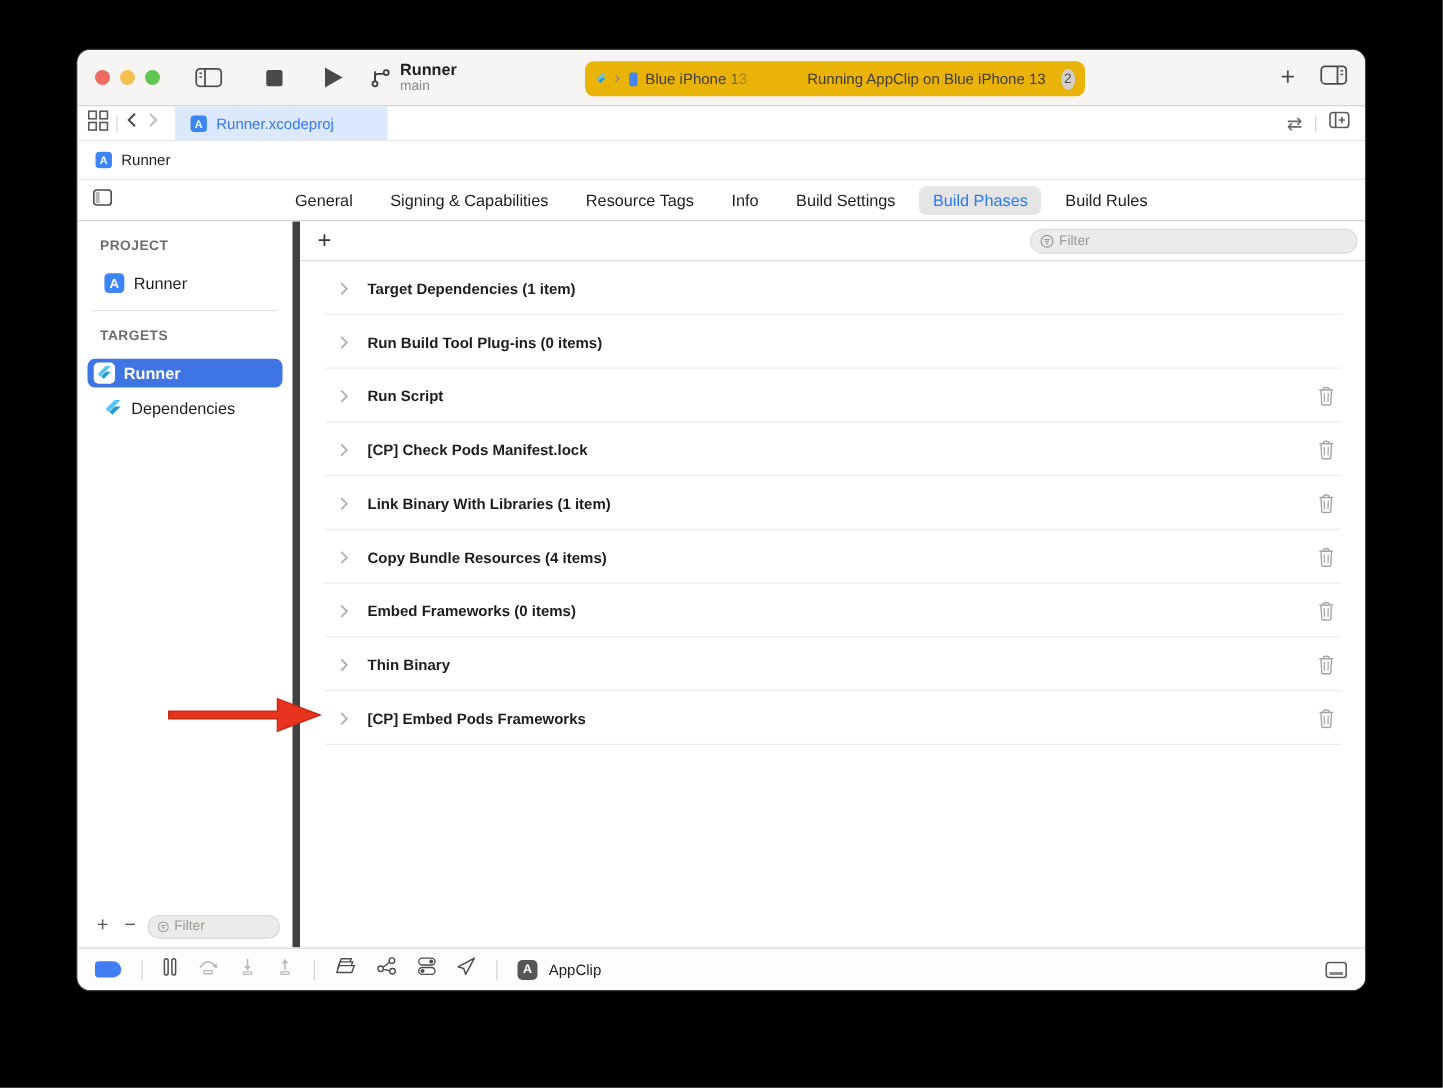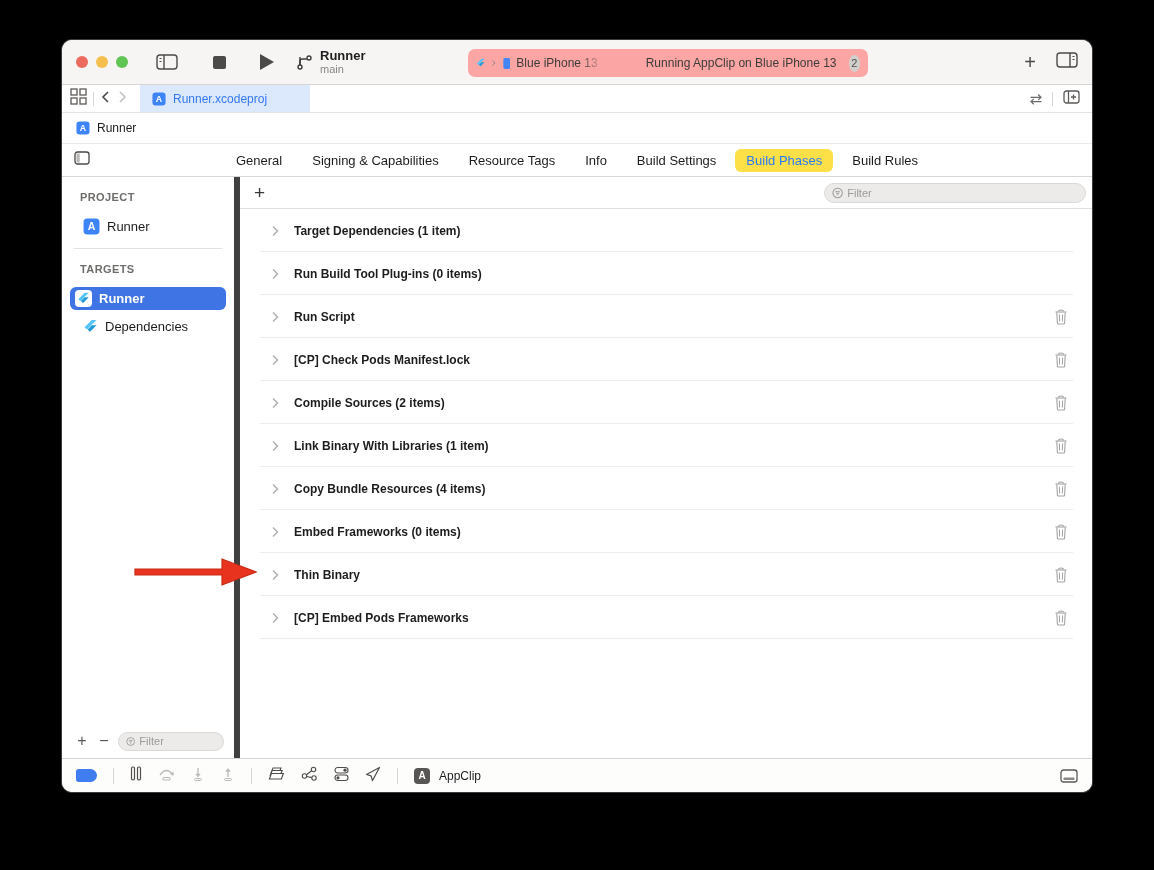--- a/index.html
+++ b/index.html
@@ -14,21 +14,21 @@
   .traffic { display:flex; gap:8px; margin-right:22px; }
   .tl { width:12px; height:12px; border-radius:50%; }
   .tl.red{ background:#ed6a5e; } .tl.yellow{ background:#f5bf4f; } .tl.green{ background:#61c554; }
   .tb-btn { display:flex; align-items:center; justify-content:center; width:34px; height:30px; color:#4c4a48; }
   .stop-sq { width:13px; height:13px; background:#4c4a48; border-radius:2px; }
   .play-tri { width:0; height:0; border-left:14px solid #4c4a48; border-top:8px solid transparent; border-bottom:8px solid transparent; }
   .scheme { display:flex; align-items:center; gap:7px; margin-left:12px; }
   .scheme-text { display:flex; flex-direction:column; line-height:1.1; }
   .scheme-title { font-size:13px; font-weight:bold; color:#1d1d1f; }
   .scheme-sub { font-size:11px; color:#8a8886; }
-  .status-pill { position:absolute; left:406px; top:9px; width:400px; height:28px; background:#fca5a5;
+  .status-pill { position:absolute; left:406px; top:9px; width:400px; height:28px; background:#eab308;
     border-radius:7px; display:flex; align-items:center; padding:0 8px; gap:6px; }
   .device-label { font-size:12px; color:#3e3c3a; white-space:nowrap;
     -webkit-mask-image:linear-gradient(to right,#000 78%,rgba(0,0,0,.25));
     mask-image:linear-gradient(to right,#000 78%,rgba(0,0,0,.25)); }
   .status-label { font-size:12px; color:#3e3c3a; white-space:nowrap; margin-left:42px; }
   .badge { width:17px; height:17px; background:#d1cfcc; border-radius:50%; font-size:11px; color:#504e4c;
     display:flex; align-items:center; justify-content:center; margin-left:6px; }
   .titlebar-right { position:absolute; right:14px; display:flex; align-items:center; gap:20px; }
   .plus-glyph { font-size:20px; color:#4c4a48; font-weight:400; line-height:1; }
 
@@ -45,21 +45,21 @@
   .jumpbar { height:31px; flex:none; background:#fff; border-bottom:1px solid #eceae8;
     display:flex; align-items:center; gap:7px; padding:0 14px; }
   .jumpbar-label { font-size:12px; color:#1d1d1f; }
 
   
   .configbar { height:33px; flex:none; background:#fff; border-bottom:1px solid #d9d6d3;
     display:flex; align-items:center; position:relative; }
   .outline-toggle { position:absolute; left:12px; }
   .config-tabs { margin:0 auto; display:flex; gap:8px; }
   .ctab { font-size:13px; color:#1d1d1f; padding:4px 11px; border-radius:6px; white-space:nowrap; }
-  .ctab.selected { background:#fde047; color:#2a79f6; }
+  .ctab.selected { background:#e5e5e5; color:#2a79f6; }
 
   
   .main { flex:1; display:flex; min-height:0; }
   .sidebar { width:178px; flex:none; border-right:6px solid #404040; display:flex; flex-direction:column; background:#fff; }
   .side-scroll { flex:1; padding:14px 0 0 0; }
   .side-header { font-size:11px; font-weight:bold; color:#6f6d6b; letter-spacing:.4px; padding:0 0 0 18px; margin-bottom:12px; }
   .side-item { display:flex; align-items:center; gap:7px; height:23px; padding:0 0 0 13px; margin:0 8px 5px 8px; border-radius:6px; }
   .side-item .lbl { font-size:13px; color:#1d1d1f; }
   .side-item.selected { background:#3e74e4; padding-left:5px; }
   .side-item.selected .lbl { color:#fff; font-weight:bold; }
@@ -337,35 +337,20 @@
             <svg width="14" height="16" viewBox="0 0 14 16">
               <path d="M4.5 2.5 Q4.5 1 7 1 Q9.5 1 9.5 2.5" fill="none" stroke="#a3a3a3" stroke-width="1.1"></path>
               <line x1="1.5" y1="3" x2="12.5" y2="3" stroke="#a3a3a3" stroke-width="1.1"></line>
               <path d="M2.8 3.5 L3.4 14 Q3.4 15 4.4 15 L9.6 15 Q10.6 15 10.6 14 L11.2 3.5" fill="none" stroke="#a3a3a3" stroke-width="1.1"></path>
               <line x1="5.4" y1="5.5" x2="5.6" y2="12.5" stroke="#a3a3a3" stroke-width="1"></line>
               <line x1="8.6" y1="5.5" x2="8.4" y2="12.5" stroke="#a3a3a3" stroke-width="1"></line>
             </svg>
           </span>
         </div>
 
-        <div class="phase-row">
-          <svg width="8" height="12" viewBox="0 0 8 12">
-            <polyline points="2,1.5 6.5,6 2,10.5" fill="none" stroke="#b3b1af" stroke-width="1.5"></polyline>
-          </svg>
-          <span class="phase-label">Compile Sources (2 items)</span>
-          <span class="trash-btn">
-            <svg width="14" height="16" viewBox="0 0 14 16">
-              <path d="M4.5 2.5 Q4.5 1 7 1 Q9.5 1 9.5 2.5" fill="none" stroke="#a3a3a3" stroke-width="1.1"></path>
-              <line x1="1.5" y1="3" x2="12.5" y2="3" stroke="#a3a3a3" stroke-width="1.1"></line>
-              <path d="M2.8 3.5 L3.4 14 Q3.4 15 4.4 15 L9.6 15 Q10.6 15 10.6 14 L11.2 3.5" fill="none" stroke="#a3a3a3" stroke-width="1.1"></path>
-              <line x1="5.4" y1="5.5" x2="5.6" y2="12.5" stroke="#a3a3a3" stroke-width="1"></line>
-              <line x1="8.6" y1="5.5" x2="8.4" y2="12.5" stroke="#a3a3a3" stroke-width="1"></line>
-            </svg>
-          </span>
-        </div>
 
         <div class="phase-row">
           <svg width="8" height="12" viewBox="0 0 8 12">
             <polyline points="2,1.5 6.5,6 2,10.5" fill="none" stroke="#b3b1af" stroke-width="1.5"></polyline>
           </svg>
           <span class="phase-label">Link Binary With Libraries (1 item)</span>
           <span class="trash-btn">
             <svg width="14" height="16" viewBox="0 0 14 16">
               <path d="M4.5 2.5 Q4.5 1 7 1 Q9.5 1 9.5 2.5" fill="none" stroke="#a3a3a3" stroke-width="1.1"></path>
               <line x1="1.5" y1="3" x2="12.5" y2="3" stroke="#a3a3a3" stroke-width="1.1"></line>

